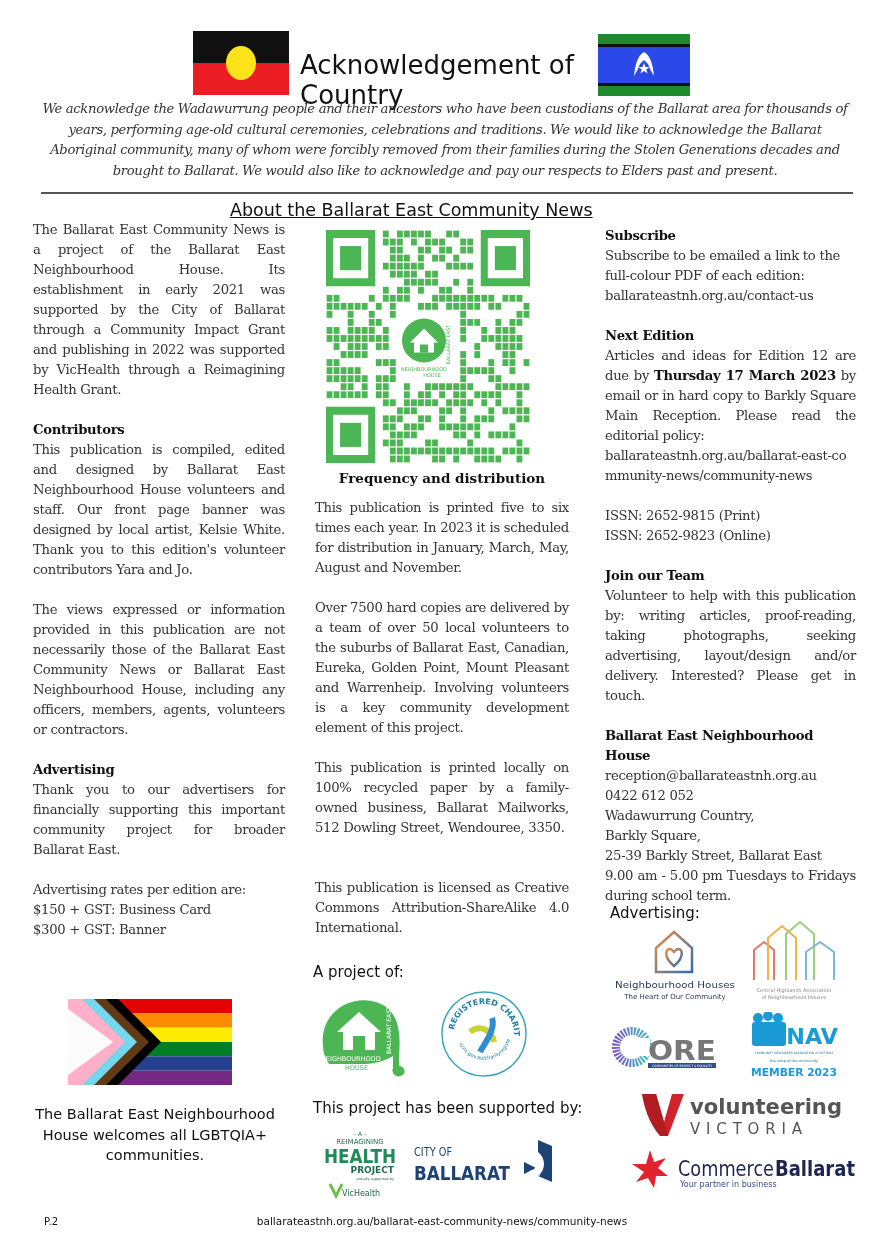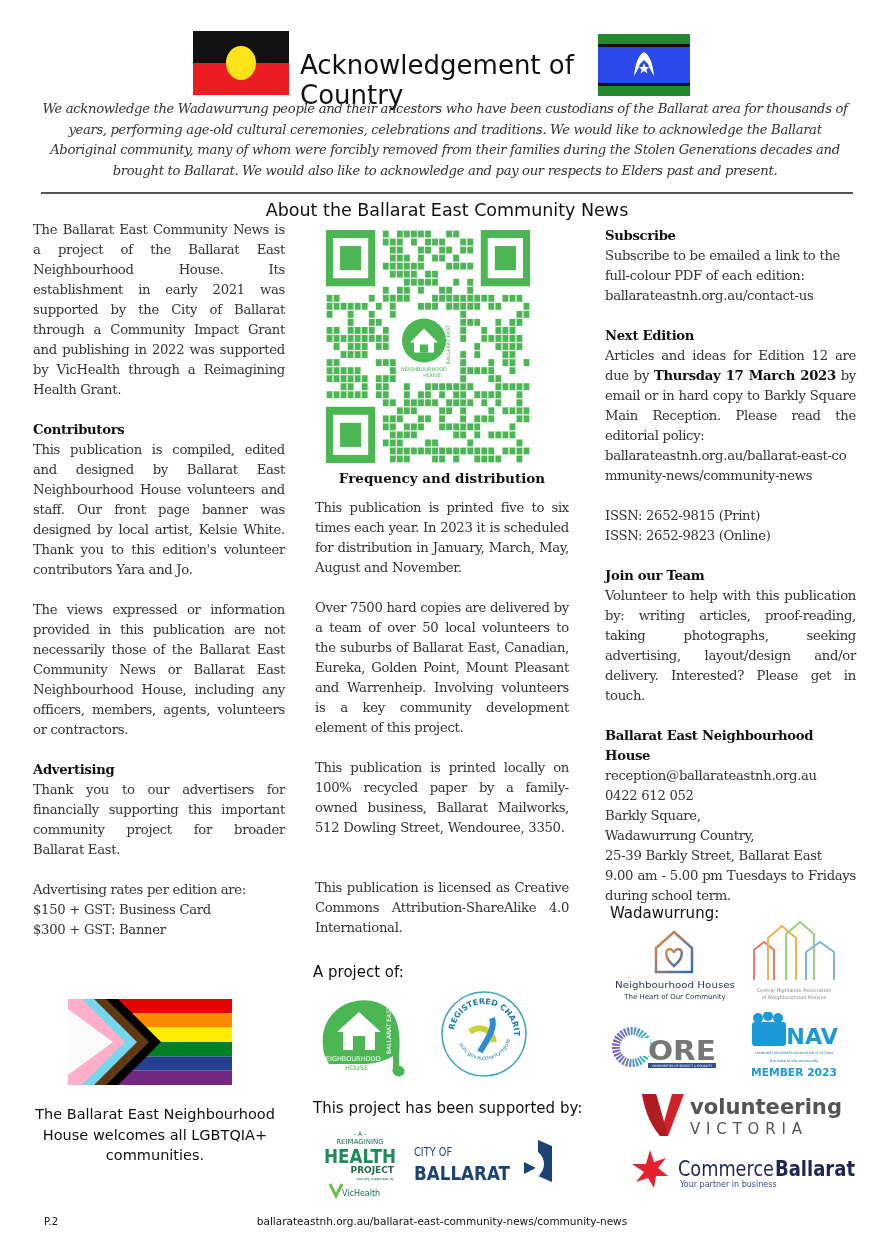--- a/index.html
+++ b/index.html
@@ -7,21 +7,21 @@
   body { position: relative; font-family: "DejaVu Serif", serif; color: #222; }
   .abs { position: absolute; }
   .serif { font-family: "DejaVu Serif", serif; }
 
   
   #flag-aboriginal { left: 193px; top: 31px; width: 96px; height: 64px; }
   #flag-tsi { left: 598px; top: 34px; width: 92px; height: 62px; }
   #ack-title { left: 300px; top: 50px; width: 284px; text-align: left; font-size: 26px; color: #111; font-family: "DejaVu Sans", sans-serif; }
   #ack-text { left: 40px; top: 99px; width: 810px; text-align: center; font-style: italic; font-size: 13.2px; line-height: 20.5px; color: #333; font-family: "DejaVu Serif", serif; letter-spacing: -0.35px; }
   #rule { left: 41px; top: 192px; width: 812px; height: 2px; background: #555; }
-  #about-title { left: 230px; top: 200px; width: 434px; text-align: center; font-size: 17.5px; color: #111; font-family: "DejaVu Sans", sans-serif; }
+  #about-title { left: 230px; top: 200px; width: 434px; font-size: 17.5px; color: #111; font-family: "DejaVu Sans", sans-serif; text-decoration: underline; }
 
   .col { font-size: 13.2px; line-height: 20px; color: #333; letter-spacing: -0.3px; }
   .col p { text-align: justify; }
   .col .h { font-weight: bold; color: #111; }
   .gap { height: 20px; }
   #col-left { left: 33px; top: 220px; width: 252px; }
   #col-mid { left: 315px; top: 489px; width: 254px; margin-top: 9px; }
   #col-right { left: 605px; top: 226px; width: 251px; }
   .nojust { text-align: left !important; }
   .left-line { text-align: left; }
@@ -528,27 +528,27 @@
   <div class="gap"></div>
   <div class="left-line">ISSN: 2652-9815 (Print)</div>
   <div class="left-line">ISSN: 2652-9823 (Online)</div>
   <div class="gap"></div>
   <div class="h">Join our Team</div>
   <p>Volunteer to help with this publication by: writing articles, proof-reading, taking photographs, seeking advertising, layout/design and/or delivery. Interested? Please get in touch.</p>
   <div class="gap"></div>
   <div class="h">Ballarat East Neighbourhood House</div>
   <a class="left-line" style="display:block;color:#333;text-decoration:none">reception@ballarateastnh.org.au</a>
   <div class="left-line">0422 612 052</div>
+  <div class="left-line">Wadawurrung Country,</div>
   <div class="left-line">Barkly Square,</div>
-  <div class="left-line">Wadawurrung Country,</div>
   <div class="left-line">25-39 Barkly Street, Ballarat East</div>
   <p>9.00 am - 5.00 pm Tuesdays to Fridays during school term.</p>
 </div>
 
-<div id="memberships" class="abs sect-label">Wadawurrung:</div>
+<div id="memberships" class="abs sect-label">Advertising:</div>
 
 <div id="logo-nh" class="abs logo">
   <svg viewBox="0 0 126 80" width="126" height="80">
     <defs>
         <linearGradient id="nhg" x1="0" y1="0" x2="1" y2="1">
           <stop offset="0" stop-color="#f08a3c"></stop>
           <stop offset="1" stop-color="#2f6db5"></stop>
         </linearGradient>
       </defs>
     <path d="M44 46 L44 22 L62 6 L80 22 L80 46 Z" fill="none" stroke="url(#nhg)" stroke-width="2.5"></path>

